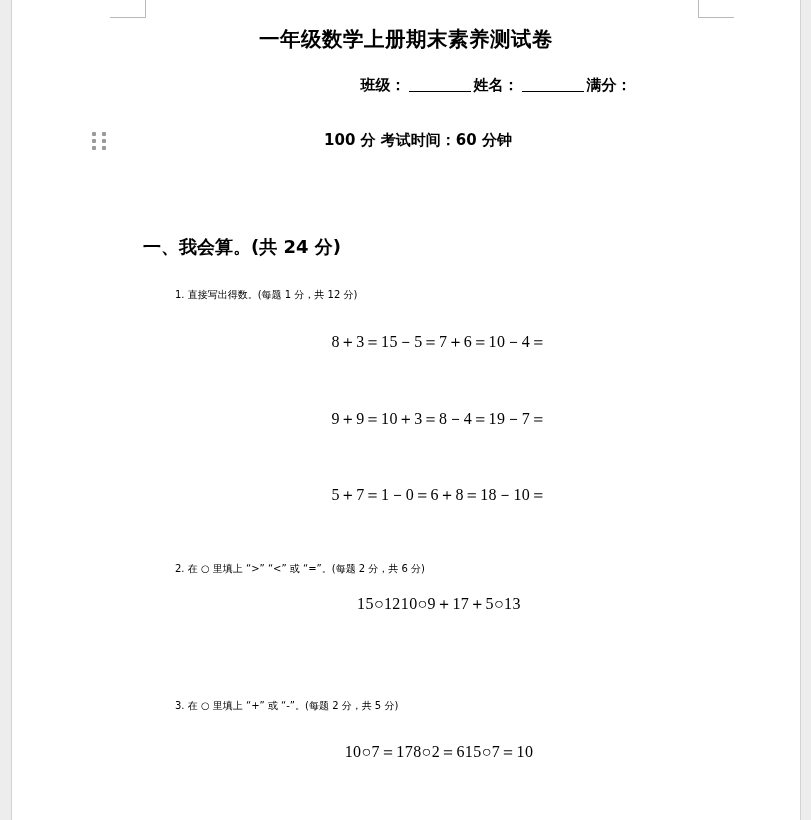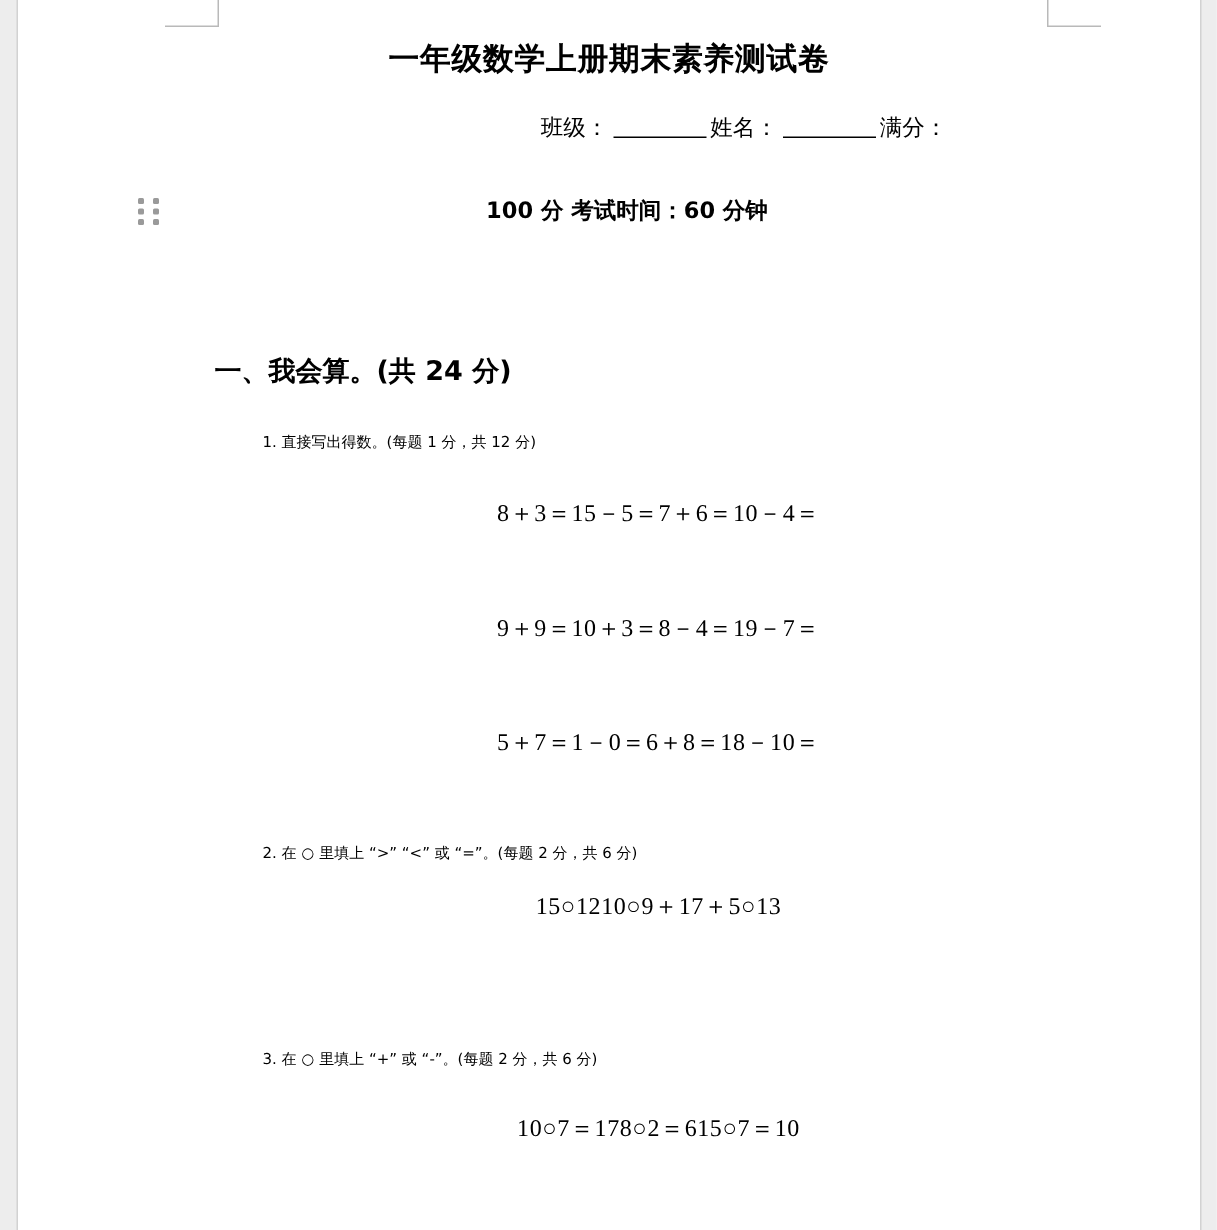--- a/index.html
+++ b/index.html
@@ -97,21 +97,21 @@
     white-space: nowrap;
   }
 
   .info-line {
     position: absolute;
     left: 0;
     top: 76px;
     width: 788px;
     text-align: center;
     font-family: "DejaVu Sans", "Liberation Sans", sans-serif;
-    font-weight: normal;
+    font-weight: bold;
     font-size: 15px;
     white-space: nowrap;
     padding-left: 180px;
     box-sizing: border-box;
   }
   .info-line .blank {
     display: inline-block;
     border-bottom: 1.6px solid #000;
     width: 62px;
     margin: 0 3px;
@@ -207,19 +207,19 @@
       <div class="q-label" id="q1-label">1.  直接写出得数。(每题 1 分，共 12 分)</div>
 
       <div class="expr-row" id="expr-row-1">8＋3＝15－5＝7＋6＝10－4＝</div>
       <div class="expr-row" id="expr-row-2">9＋9＝10＋3＝8－4＝19－7＝</div>
       <div class="expr-row" id="expr-row-3">5＋7＝1－0＝6＋8＝18－10＝</div>
 
       <div class="q-label" id="q2-label">2.  在 ○ 里填上 “&gt;” “&lt;” 或 “=”。(每题 2 分，共 6 分)</div>
 
       <div class="expr-row" id="cmp-row-1">15○1210○9＋17＋5○13</div>
 
-      <div class="q-label" id="q3-label">3.  在 ○ 里填上 “+” 或 “-”。(每题 2 分，共 6 分)</div>
+      <div class="q-label" id="q3-label">3.  在 ○ 里填上 “+” 或 “-”。(每题 2 分，共 5 分)</div>
 
       <div class="expr-row" id="op-row-1">10○7＝178○2＝615○7＝10</div>
 
     </div>
   </div>
 </div>
 
 </body></html>

